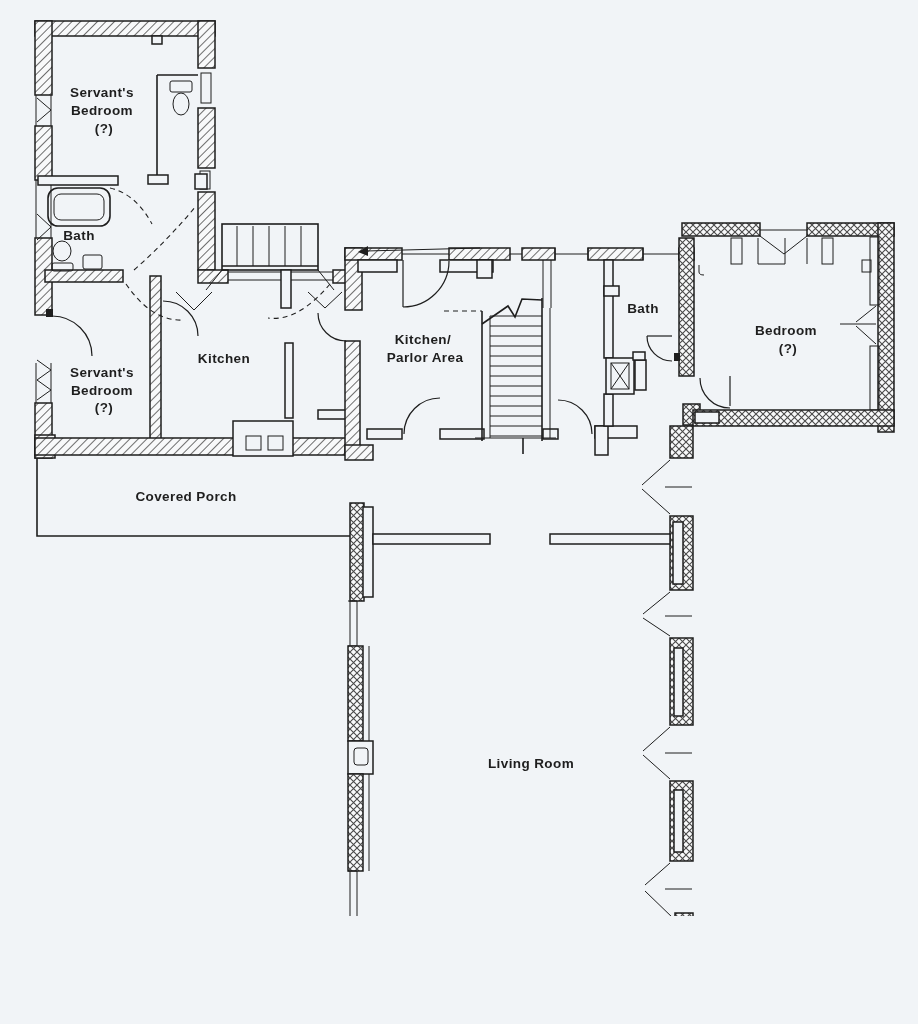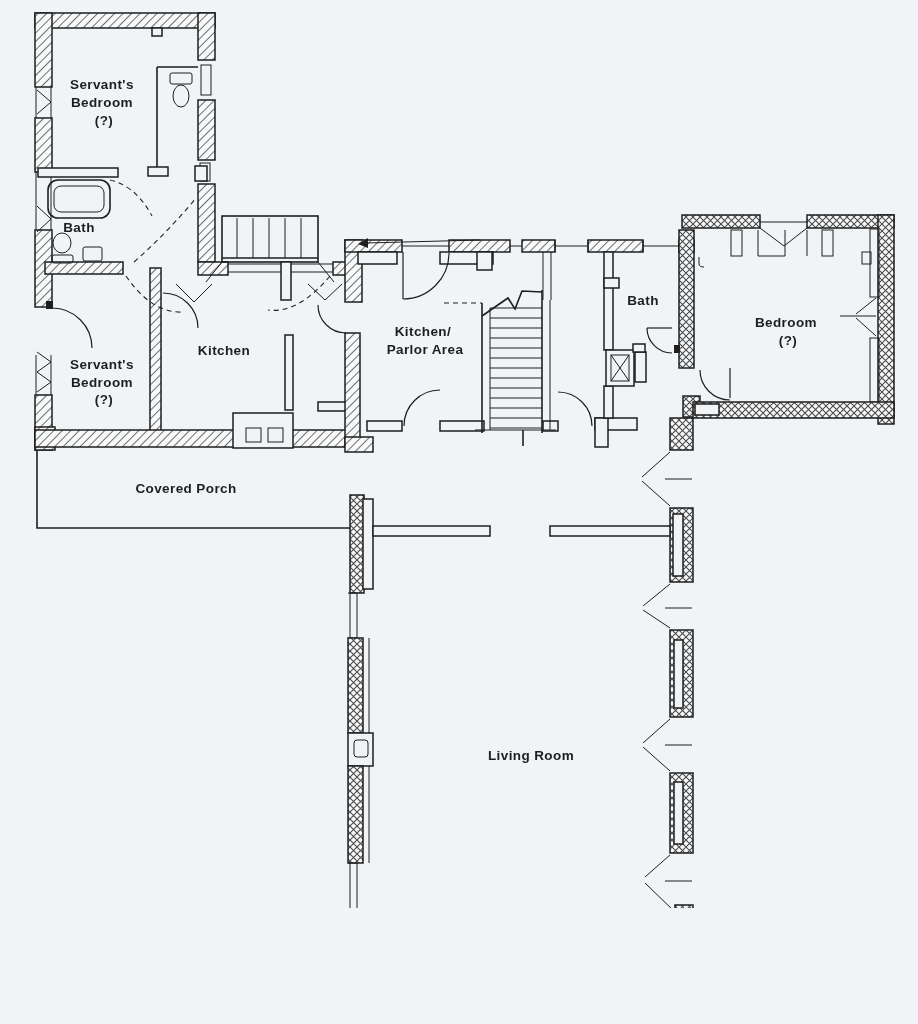--- a/index.html
+++ b/index.html
@@ -1,19 +1,19 @@
 <!DOCTYPE html>
 <html style="--paper: #f1f4f7; --ink: #1e1e1e; --hatch: #4a4a4a; --wallfill: #f8f9fa;"><head>
 <meta charset="utf-8">
 <style>
   :root{
     --paper:#f1f4f7; --ink:#1e1e1e; --hatch:#4a4a4a; --wallfill:#f8f9fa;
   }
   html,body{margin:0;padding:0;background:var(--paper);}
-  .stage{width:918px;height:908px;position:relative;background:var(--paper);overflow:hidden;}
+  .stage{width:918px;height:908px;position:relative;background:var(--paper);overflow:hidden;margin-top:8px;}
   svg{display:block}
   .w  {fill:url(#hatchP); stroke:var(--ink); stroke-width:1.5;}
   .xw {fill:url(#xhatchP);stroke:var(--ink); stroke-width:1.5;}
   .tw {fill:var(--paper); stroke:var(--ink); stroke-width:1.5;}
   .ln {stroke:var(--ink); stroke-width:1.6; fill:none;}
   .th {stroke:var(--ink); stroke-width:1;   fill:none;}
   .arc{stroke:var(--ink); stroke-width:1.2; fill:none;}
   .dsh{stroke:var(--ink); stroke-width:1.1; fill:none; stroke-dasharray:5 4;}
   .ink{fill:var(--ink);}
   text.lbl{font:bold 13.5px "Liberation Sans", sans-serif; fill:var(--ink);

